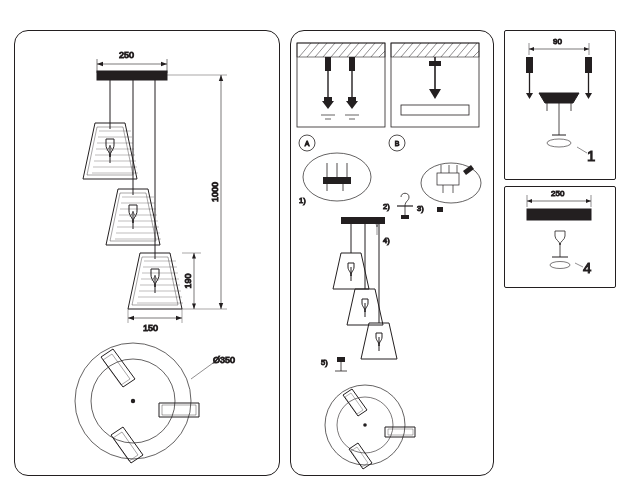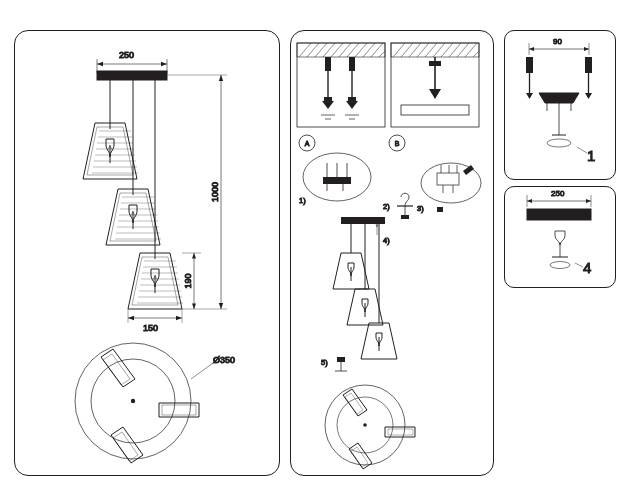--- a/index.html
+++ b/index.html
@@ -1,19 +1,19 @@
 <!DOCTYPE html>
 <html><head>
 <meta charset="utf-8">
 <style>
   html,body{margin:0;padding:0;background:#ffffff;}
   body{width:630px;height:490px;font-family:"Liberation Sans",sans-serif;overflow:hidden;}
   #sheet{position:relative;width:630px;height:490px;}
   .panel{position:absolute;border:1px solid #231f20;border-radius:14px;background:#fff;box-sizing:border-box;}
-  .panel.sq{border-radius:10px;}
+  .panel.sq{border-radius:2px;}
   svg{display:block;}
   .dimtext{font-family:"Liberation Sans",sans-serif;font-size:9px;fill:#231f20;}
   .dimtext.small{font-size:8px;}
   .steptext{font-family:"Liberation Sans",sans-serif;font-size:7.5px;fill:#231f20;}
   .bigtext{font-family:"Liberation Sans",sans-serif;font-size:15px;fill:#231f20;}
   .ltr{font-family:"Liberation Sans",sans-serif;font-size:7px;fill:#231f20;}
 </style>
 </head>
 <body>
 

